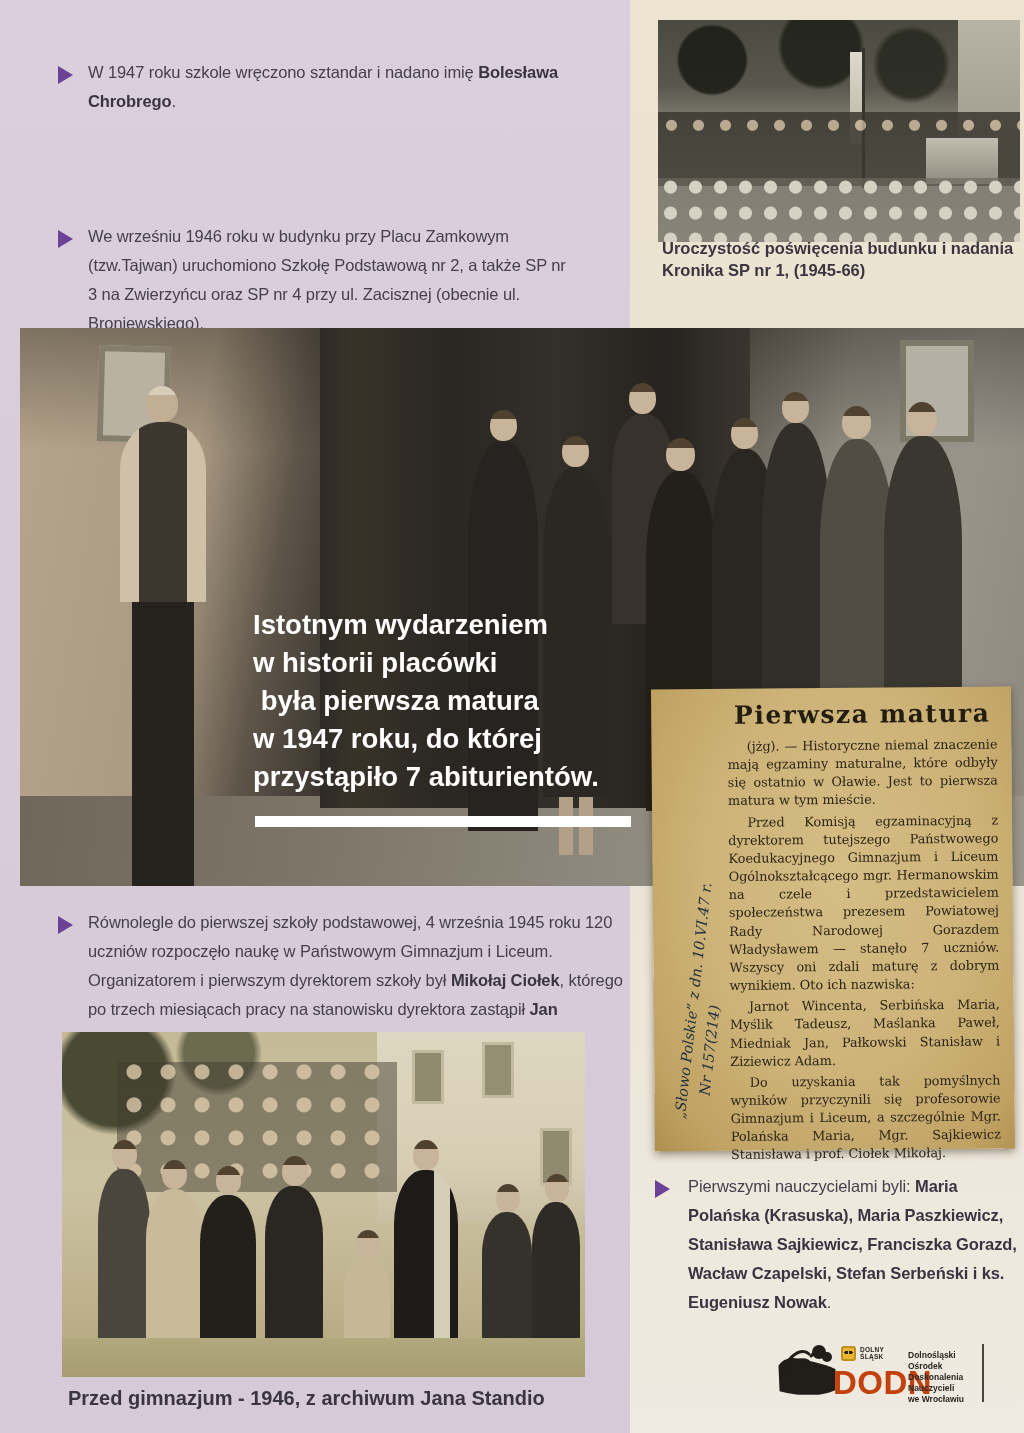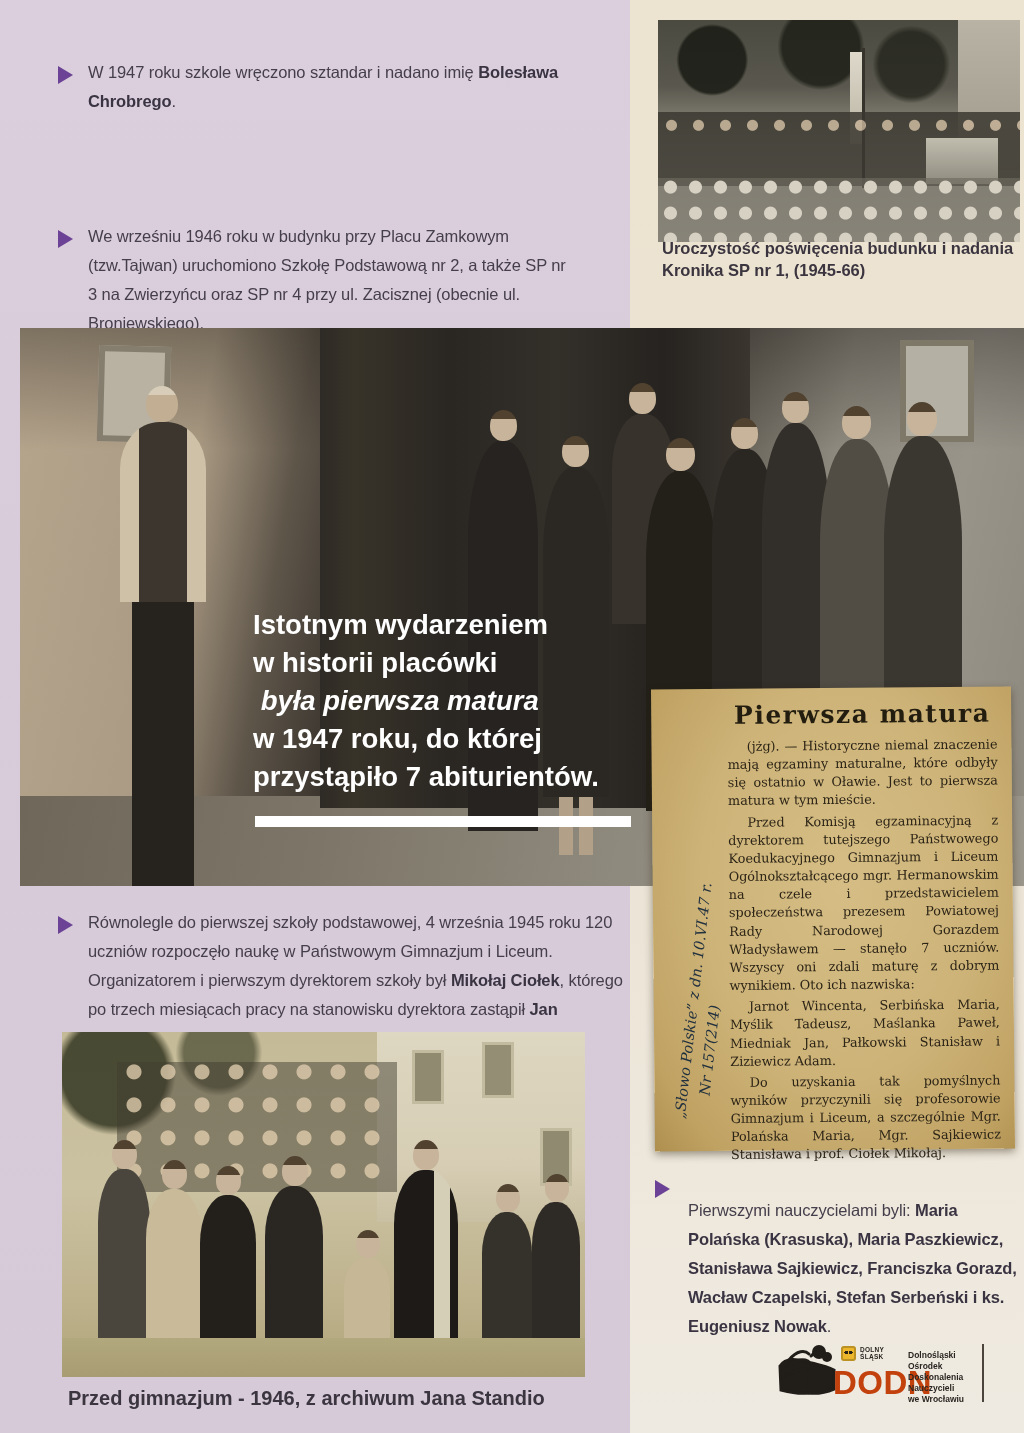--- a/index.html
+++ b/index.html
@@ -121,21 +121,21 @@
       <div class="torso" style="width:74px;height:400px;background:#514d45;"></div>
     </div>
     <div class="fig" style="left:864px;top:74px;">
       <div class="head" style="width:30px;height:34px;margin-left:23px;"></div>
       <div class="torso" style="width:78px;height:408px;background:#3a3630;"></div>
     </div>
 
     <div class="abs" style="left:233px;top:278px;width:480px;">
       <span class="overlay-line" style="display:block;">Istotnym wydarzeniem</span>
       <span class="overlay-line" style="display:block;">w historii placówki</span>
-      <span class="overlay-line" style="display:block;font-style:italic;"> była pierwsza matura</span>
+      <span class="overlay-line" style="display:block;"> była pierwsza matura</span>
       <span class="overlay-line" style="display:block;">w 1947 roku, do której</span>
       <span class="overlay-line" style="display:block;">przystąpiło 7 abiturientów.</span>
     </div>
     <div class="abs" style="left:235px;top:488px;width:376px;height:11px;background:#ffffff;"></div>
   </div>
 
   <div class="abs clip" style="left:653px;top:688px;width:360px;height:462px;">
     <div class="abs annotation" style="left:14px;top:428px;width:430px;transform:rotate(-83deg);transform-origin:0 0;">
       <span style="display:block;">„Słowo Polskie” z dn. 10.VI.47 r.</span>
       <span style="display:block;padding-left:26px;">Nr 157(214)</span>
@@ -196,21 +196,21 @@
     <div class="fig" style="left:470px;top:142px;">
       <div class="head" style="width:24px;height:28px;margin-left:13px;"></div>
       <div class="torso" style="width:48px;height:168px;background:#2e2a25;"></div>
     </div>
     <div class="abs" style="left:0;top:306px;width:523px;height:39px;
                 background:linear-gradient(180deg,#b2a87e,#a79c72);"></div>
   </div>
   <div class="abs cap" style="left:68px;top:1385px;width:520px;font-size:20px;">Przed gimnazjum - 1946, z archiwum Jana Standio</div>
 
   <div class="abs tri" style="left:655px;top:1180px;"></div>
-  <div class="abs txt" style="left:688px;top:1172px;width:335px;margin-top:24px;">Pierwszymi nauczycielami byli: <b>Maria Polańska (Krasuska), Maria Paszkiewicz, Stanisława Sajkiewicz, Franciszka Gorazd, Wacław Czapelski, Stefan Serbeński i ks. Eugeniusz Nowak</b>.</div>
+  <div class="abs txt" style="left:688px;top:1172px;width:335px;">Pierwszymi nauczycielami byli: <b>Maria Polańska (Krasuska), Maria Paszkiewicz, Stanisława Sajkiewicz, Franciszka Gorazd, Wacław Czapelski, Stefan Serbeński i ks. Eugeniusz Nowak</b>.</div>
 
   <div class="abs" style="left:775px;top:1338px;width:225px;height:72px;">
     <svg width="64" height="62" viewBox="0 0 64 62" style="position:absolute;left:0;top:2px;">
       <g fill="none" stroke="#211d19" stroke-width="3" stroke-linecap="round">
         <path d="M6 50 C14 52 26 54 33 53 L33 22 C24 20 12 16 5 26 Z" fill="#211d19"></path>
         <path d="M33 53 C42 54 52 52 59 49 L59 30 C50 26 40 24 33 22" fill="#211d19"></path>
         <path d="M8 40 C16 30 26 28 33 30"></path>
         <path d="M10 30 C18 20 27 18 33 21"></path>
         <path d="M14 20 C22 10 30 10 34 14"></path>
         <path d="M36 16 C42 10 50 12 54 18"></path>

